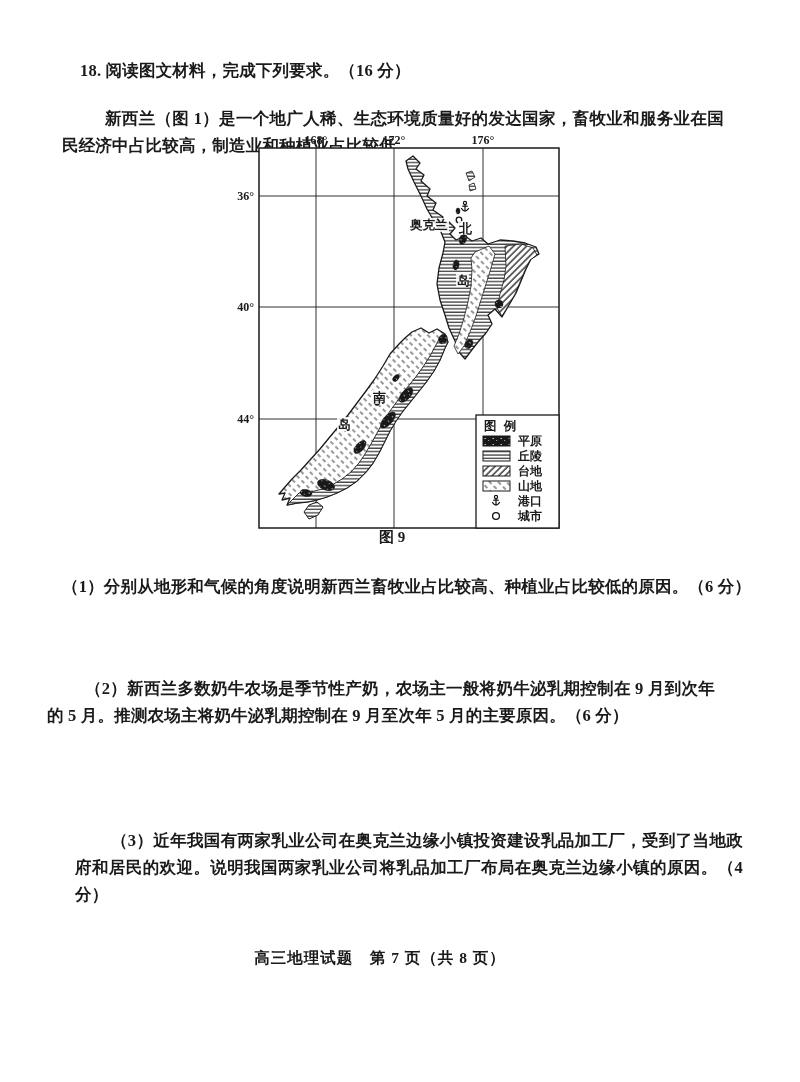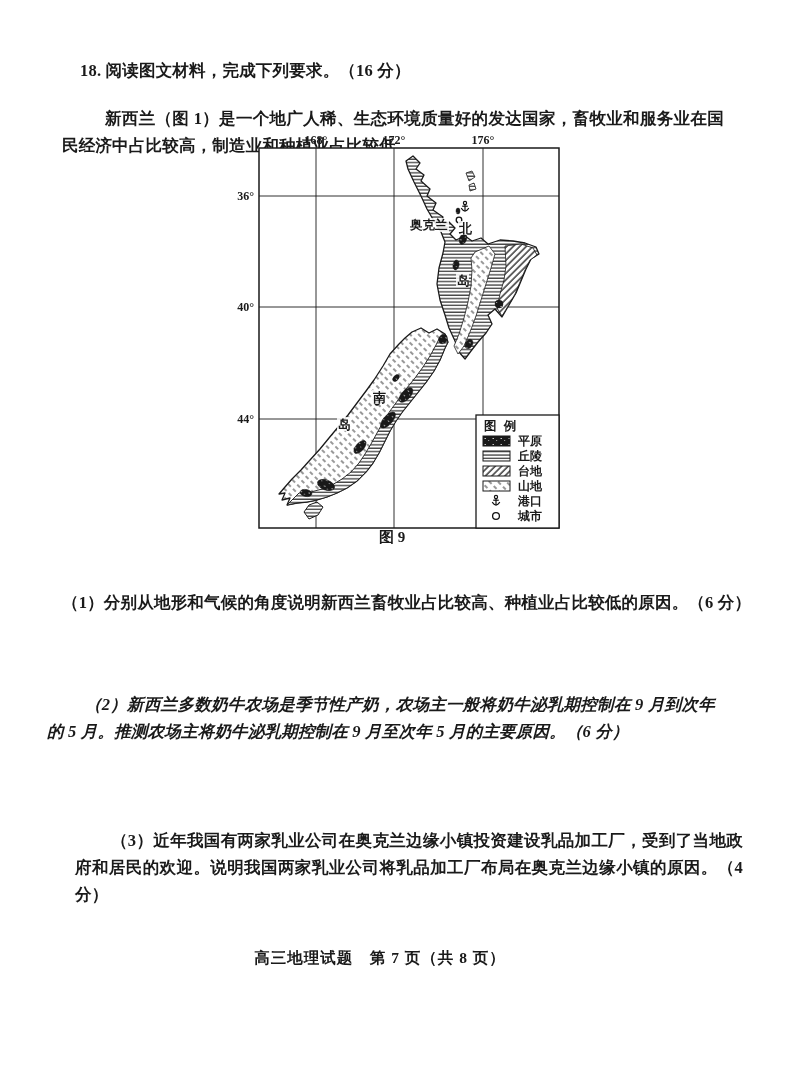--- a/index.html
+++ b/index.html
@@ -7,22 +7,22 @@
     width:800px;height:1082px;position:relative;background:#ffffff;
     font-family:"Liberation Serif","DejaVu Serif",serif;
     color:#1a1a1a;font-weight:bold;
     -webkit-font-smoothing:antialiased;
   }
   .abs{position:absolute;}
   .txt{font-size:16.5px;line-height:27px;letter-spacing:0.2px;}
   #q-heading{left:80px;top:57px;white-space:nowrap;text-align:center;}
   #material{left:62px;top:88px;width:662px;text-indent:43px;text-align:justify;}
   #figure-svg{left:228px;top:132px;width:343px;height:412px;}
-  #subq1{left:62px;top:572px;width:700px;}
-  #subq2{left:47px;top:674px;width:668px;text-indent:38px;text-align:justify;font-style:italic;}
+  #subq1{left:62px;top:556px;width:700px;}
+  #subq2{left:47px;top:658px;width:668px;text-indent:38px;text-align:justify;}
   #subq3{left:47px;top:810px;width:668px;text-indent:36px;text-align:justify;margin-left:28px;}
   #footer{left:0;top:948px;width:760px;text-align:center;font-size:15.5px;letter-spacing:1px;}
   svg text{font-family:"Liberation Serif","DejaVu Serif",serif;font-weight:bold;fill:#1a1a1a;}
 </style>
 </head>
 <body>
 
 <div class="abs txt" id="q-heading">
   <span>18.</span>
   <span> </span>

